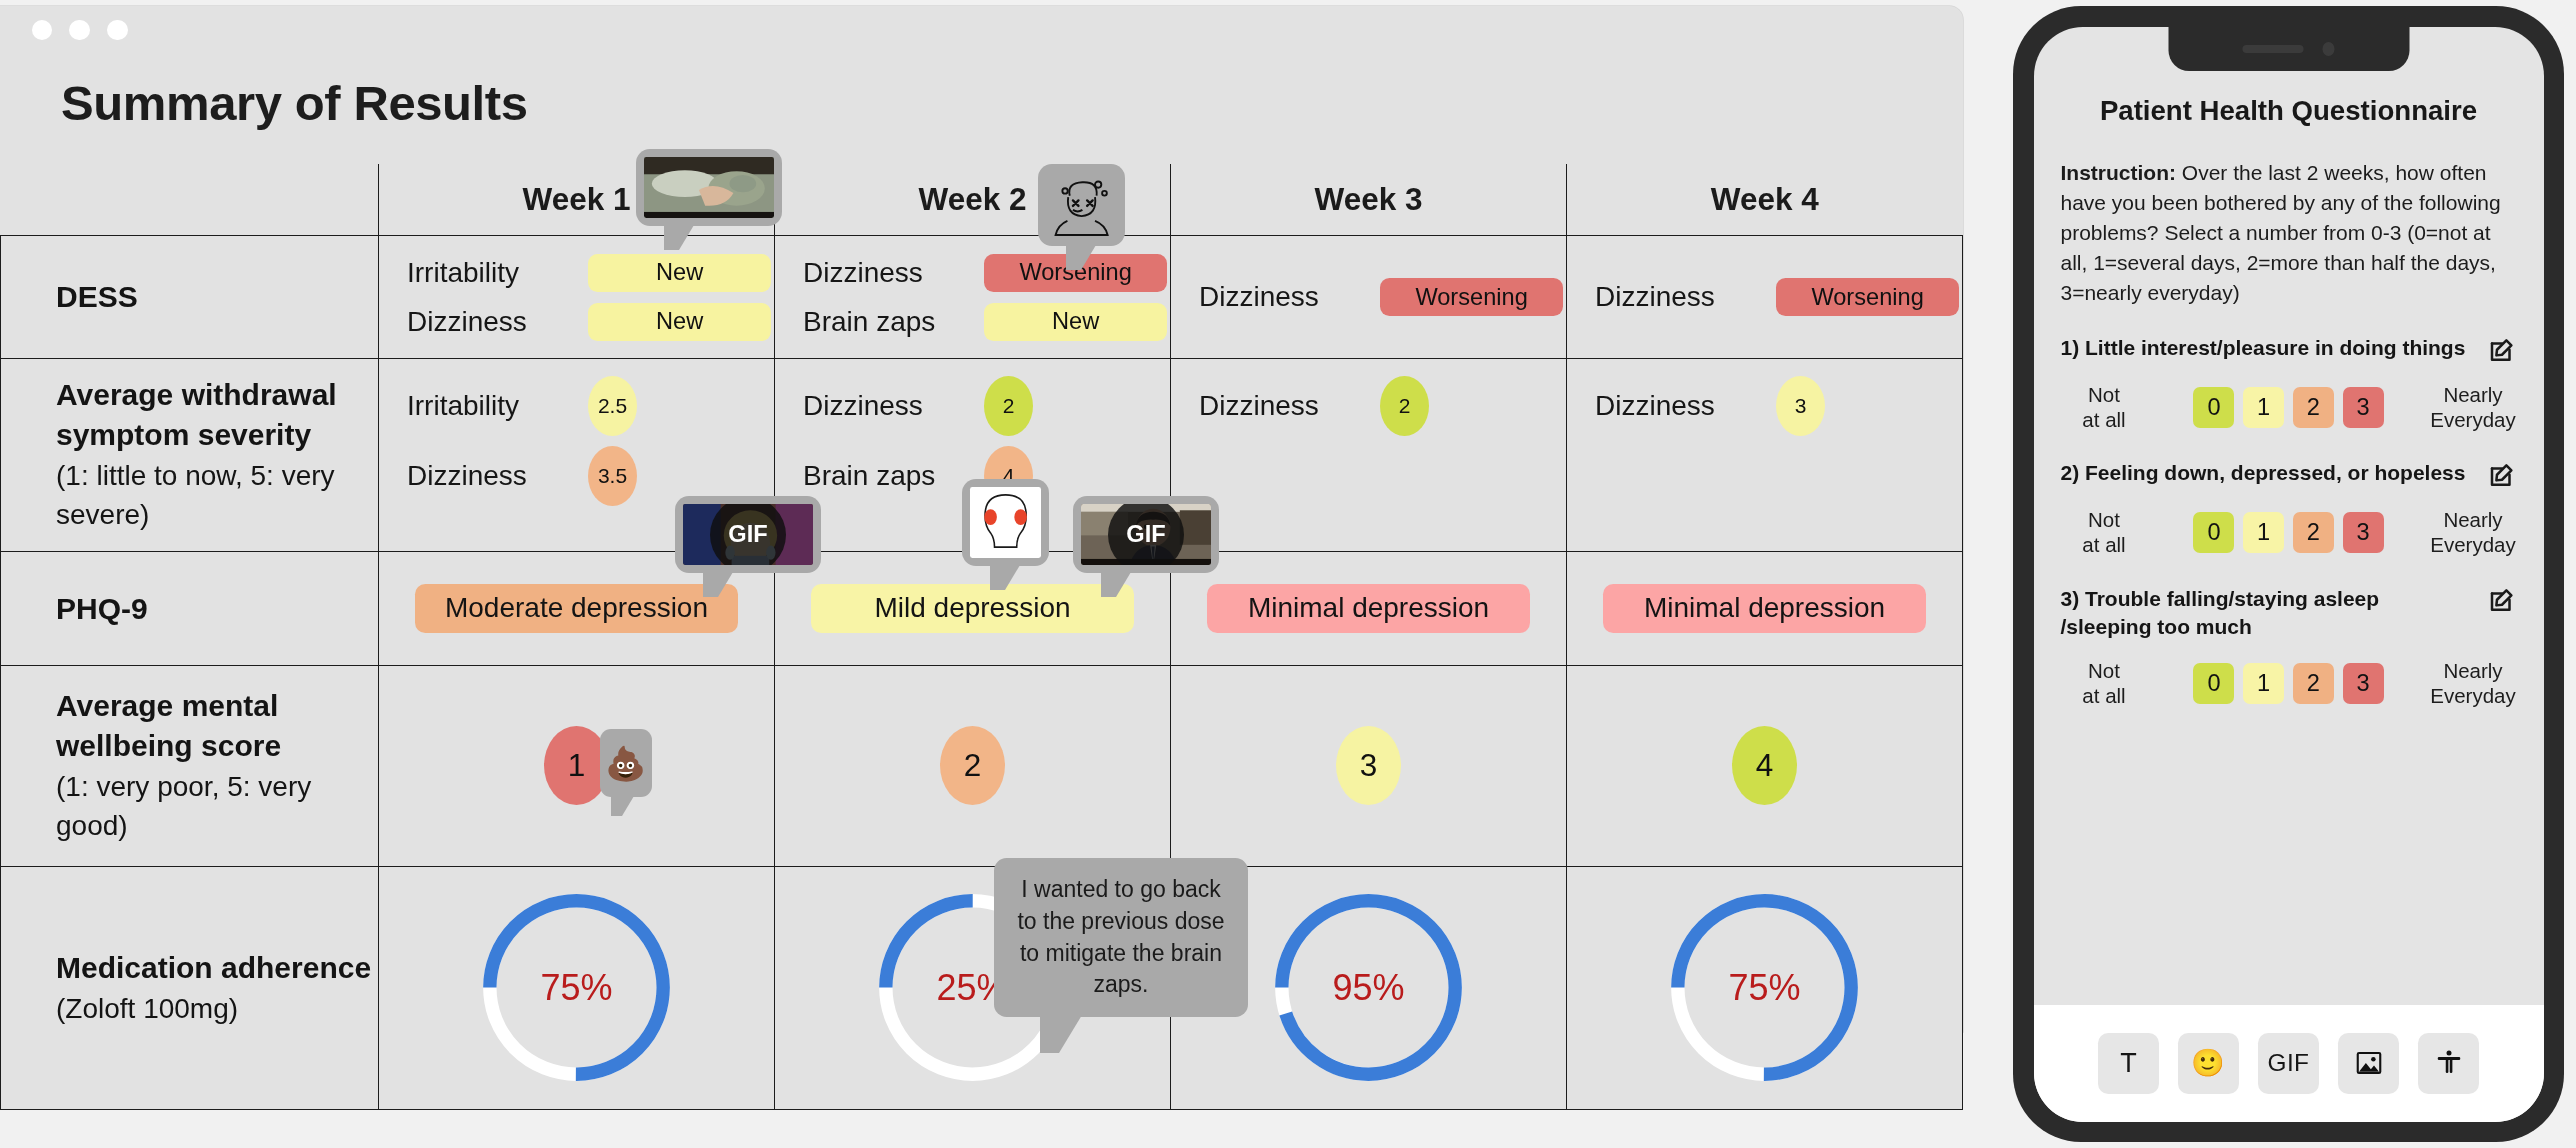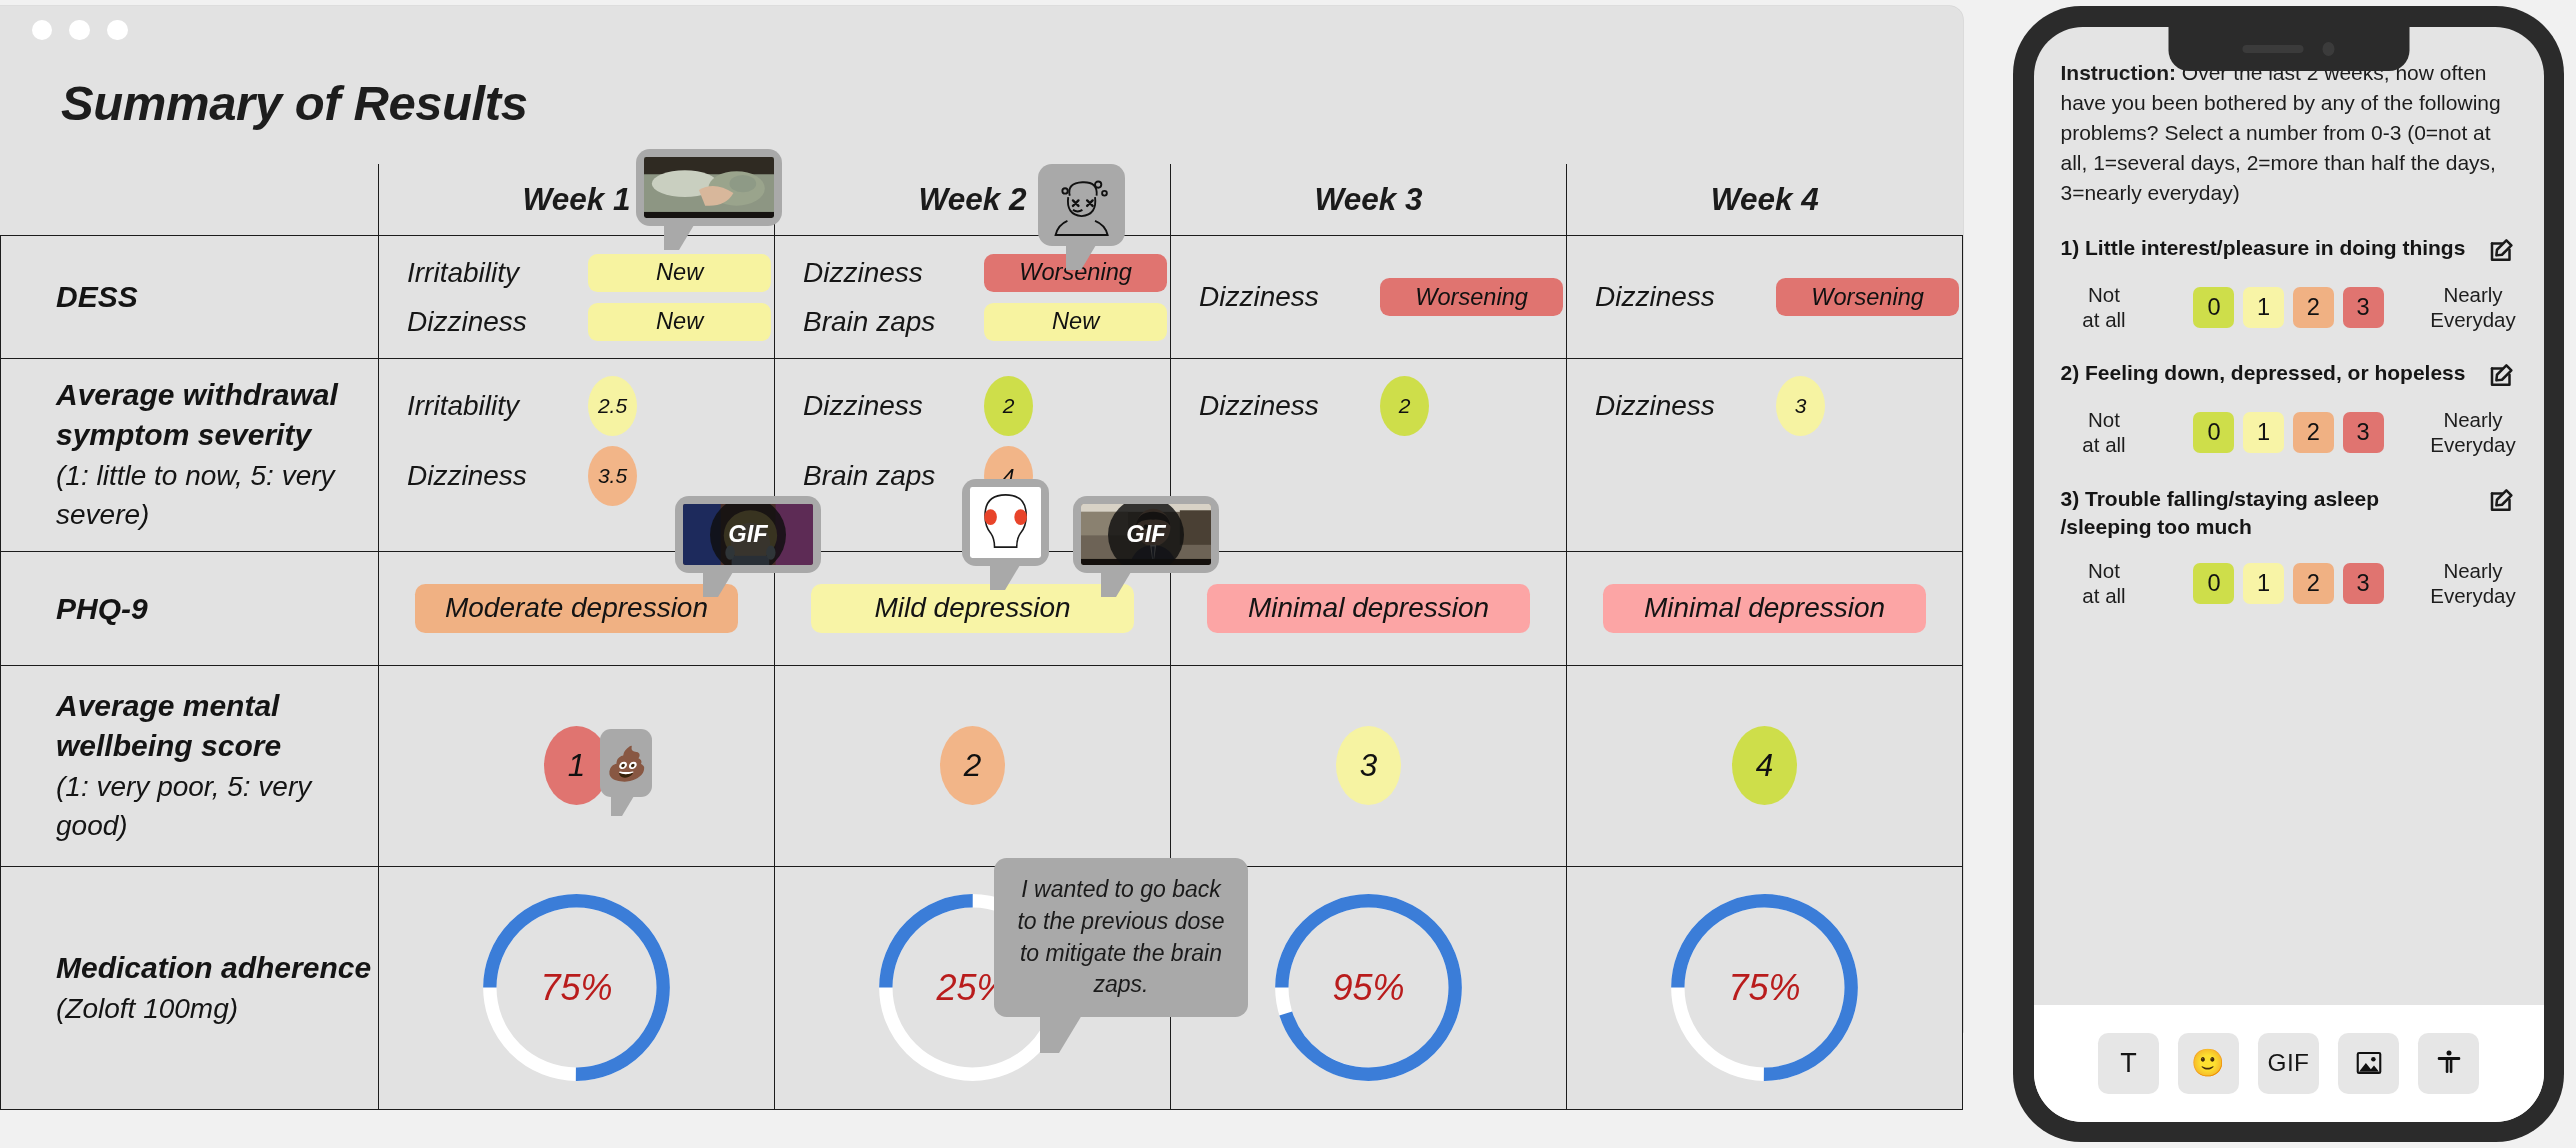--- a/index.html
+++ b/index.html
@@ -9,21 +9,20 @@
     font-family:"Liberation Sans", sans-serif;
     overflow:hidden;
   }
   .root{position:relative;width:2576px;height:1148px;}
 
   
   .window{
     position:absolute;left:0;top:6.3px;width:1963px;height:1026px;
     background:#e2e2e2;border-top-right-radius:14px;
     box-shadow:0 0 0 0.8px #d6d6d6;
-    font-style:italic;
   }
   .titlebar{height:47px;display:flex;align-items:center;padding-left:31.5px;gap:17.3px;}
   .dot{width:20.5px;height:20.5px;border-radius:50%;background:#ffffff;}
 
   .page-title{
     font-size:49px;font-weight:700;color:#1d1d1d;
     margin:22px 0 0 61px;letter-spacing:-0.4px;
   }
 
   
@@ -511,20 +510,21 @@
 
   </div>
 
   <div class="phone">
     <div class="phone-screen">
       <div class="notch">
         <span class="speaker"></span>
         <span class="camera"></span>
       </div>
 
+      <div class="phone-title">Patient Health Questionnaire</div>
 
       <div class="instr">
         <b>Instruction:</b><span> Over the last 2 weeks, how often have you been bothered by any of the following problems? Select a number from 0-3 (0=not at all, 1=several days, 2=more than half the days, 3=nearly everyday)</span>
       </div>
 
       <div class="qblock">
         <div class="qhead">
           <div class="qtext">1) Little interest/pleasure in doing things</div>
           <span class="editicon">
             <svg viewBox="0 0 24 24" width="30" height="30" fill="none" stroke="#1a1a1a" stroke-width="2" stroke-linecap="round" stroke-linejoin="round">

